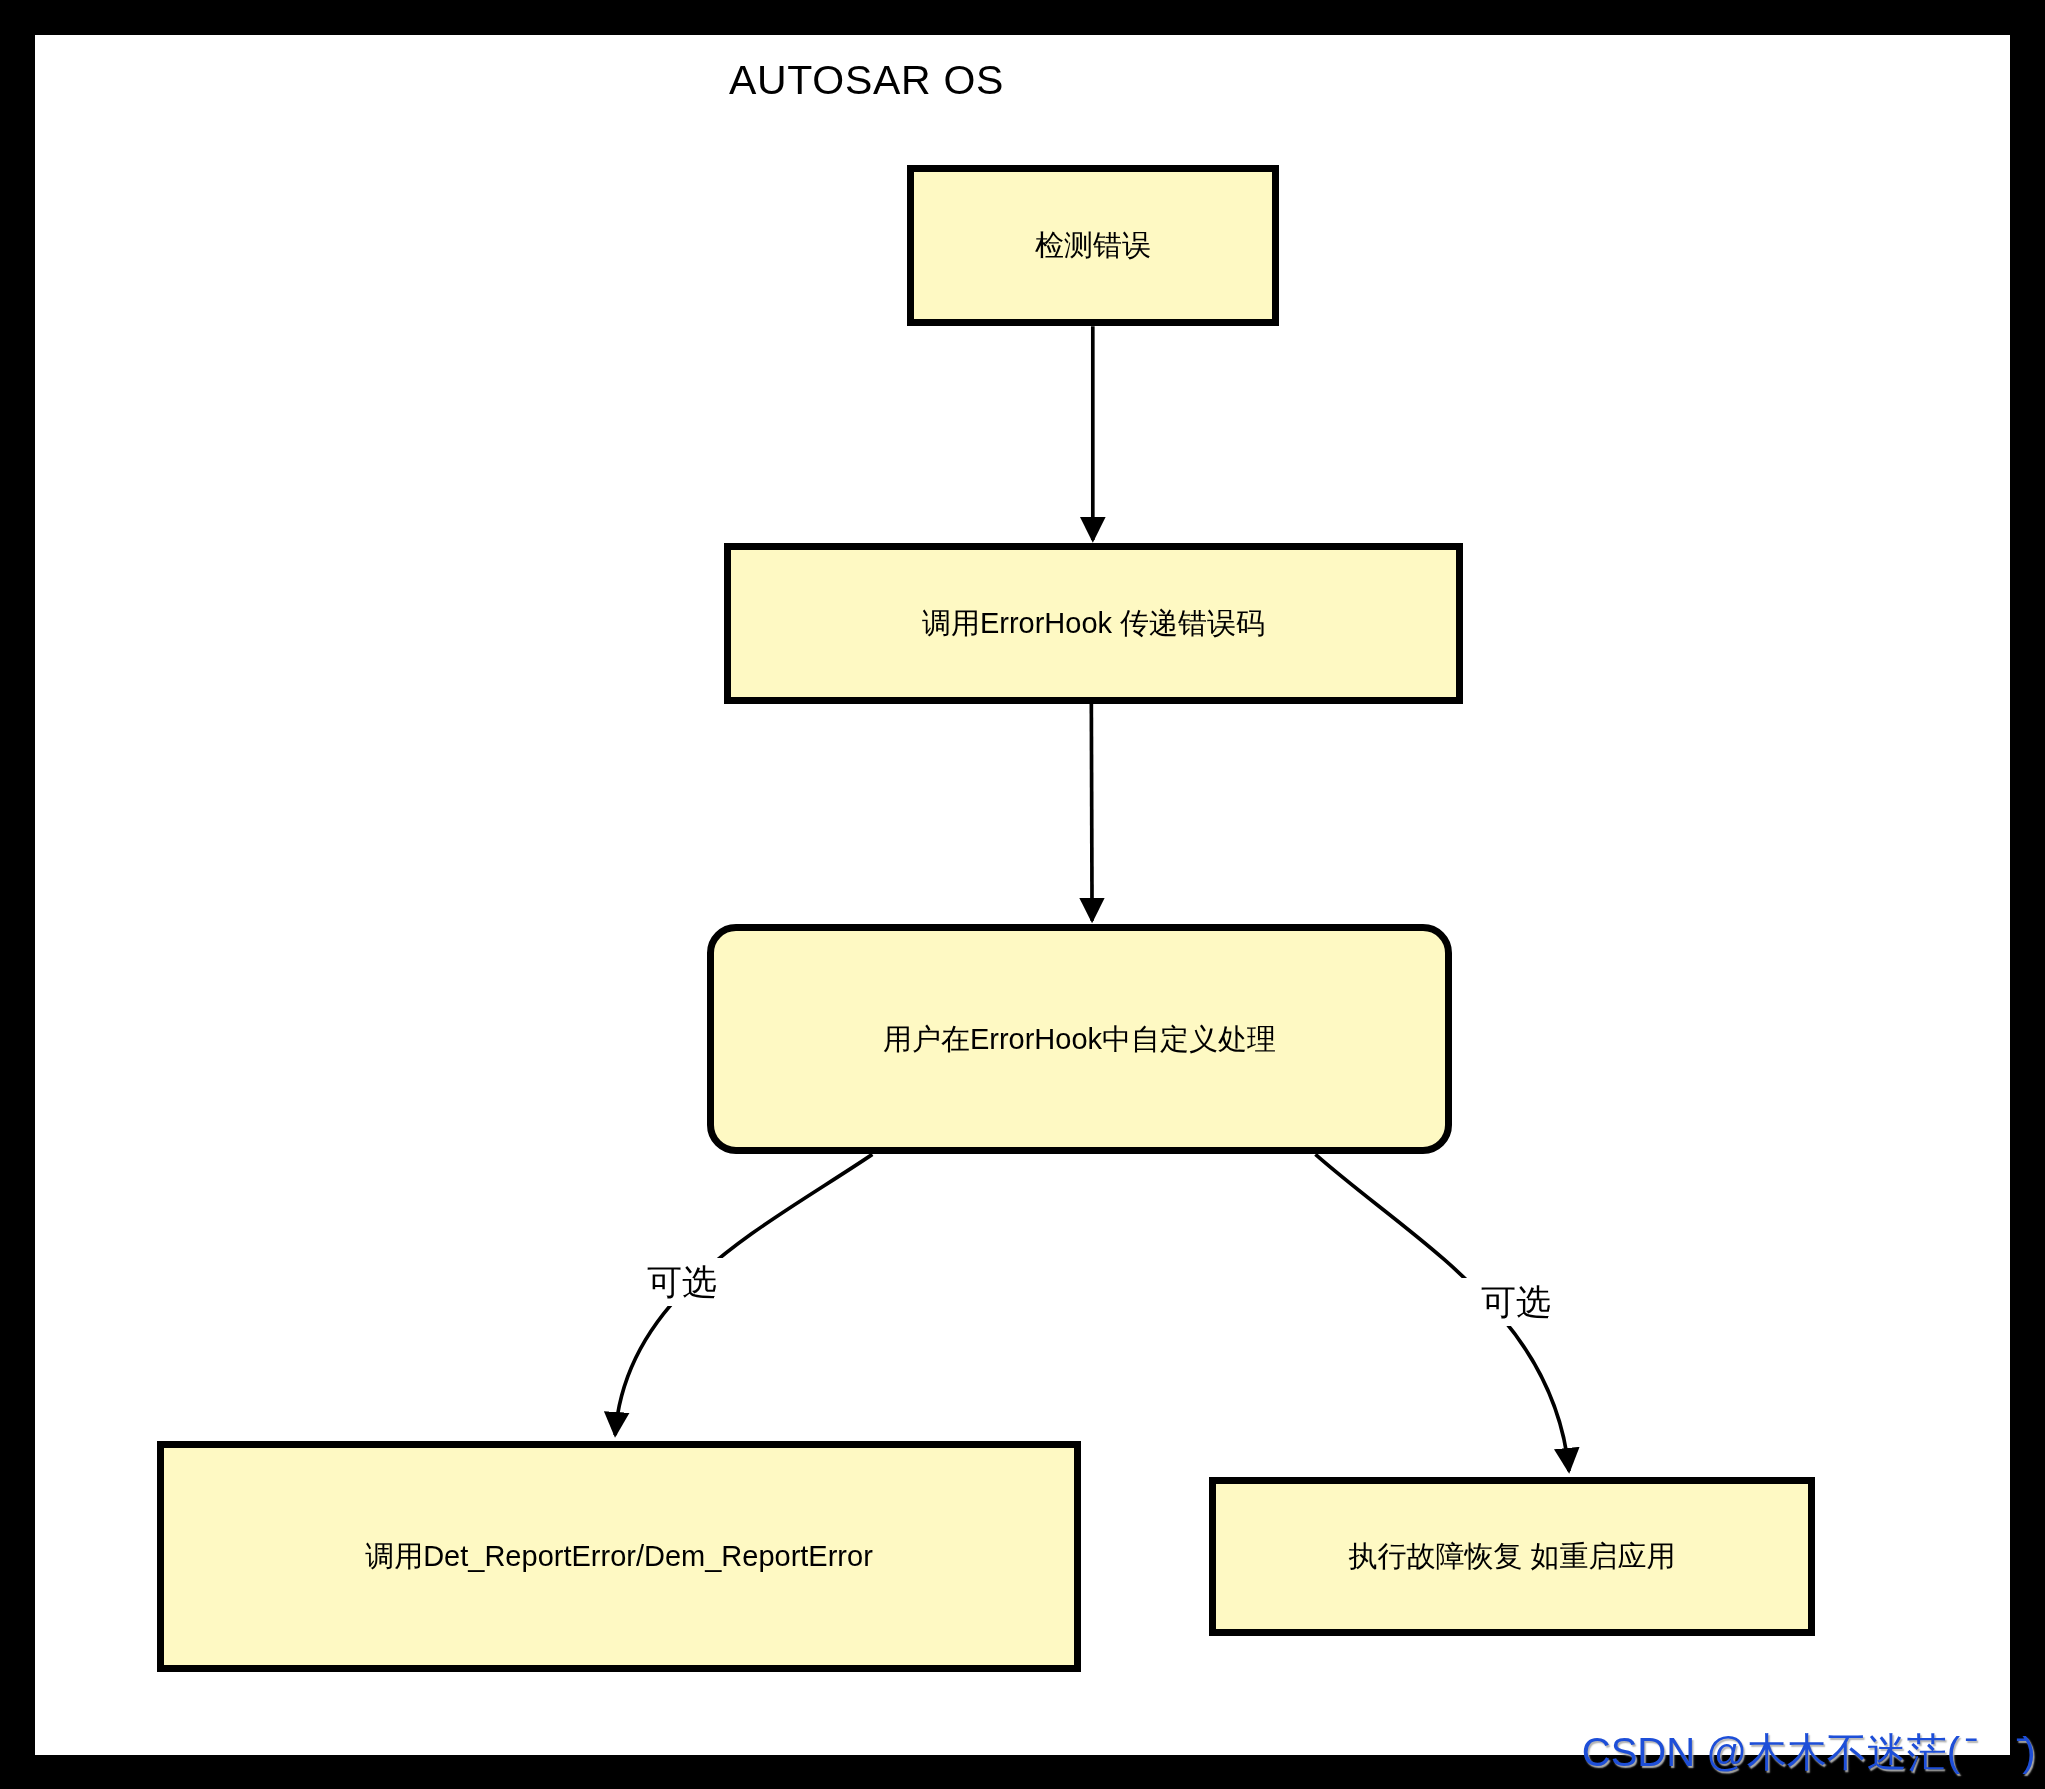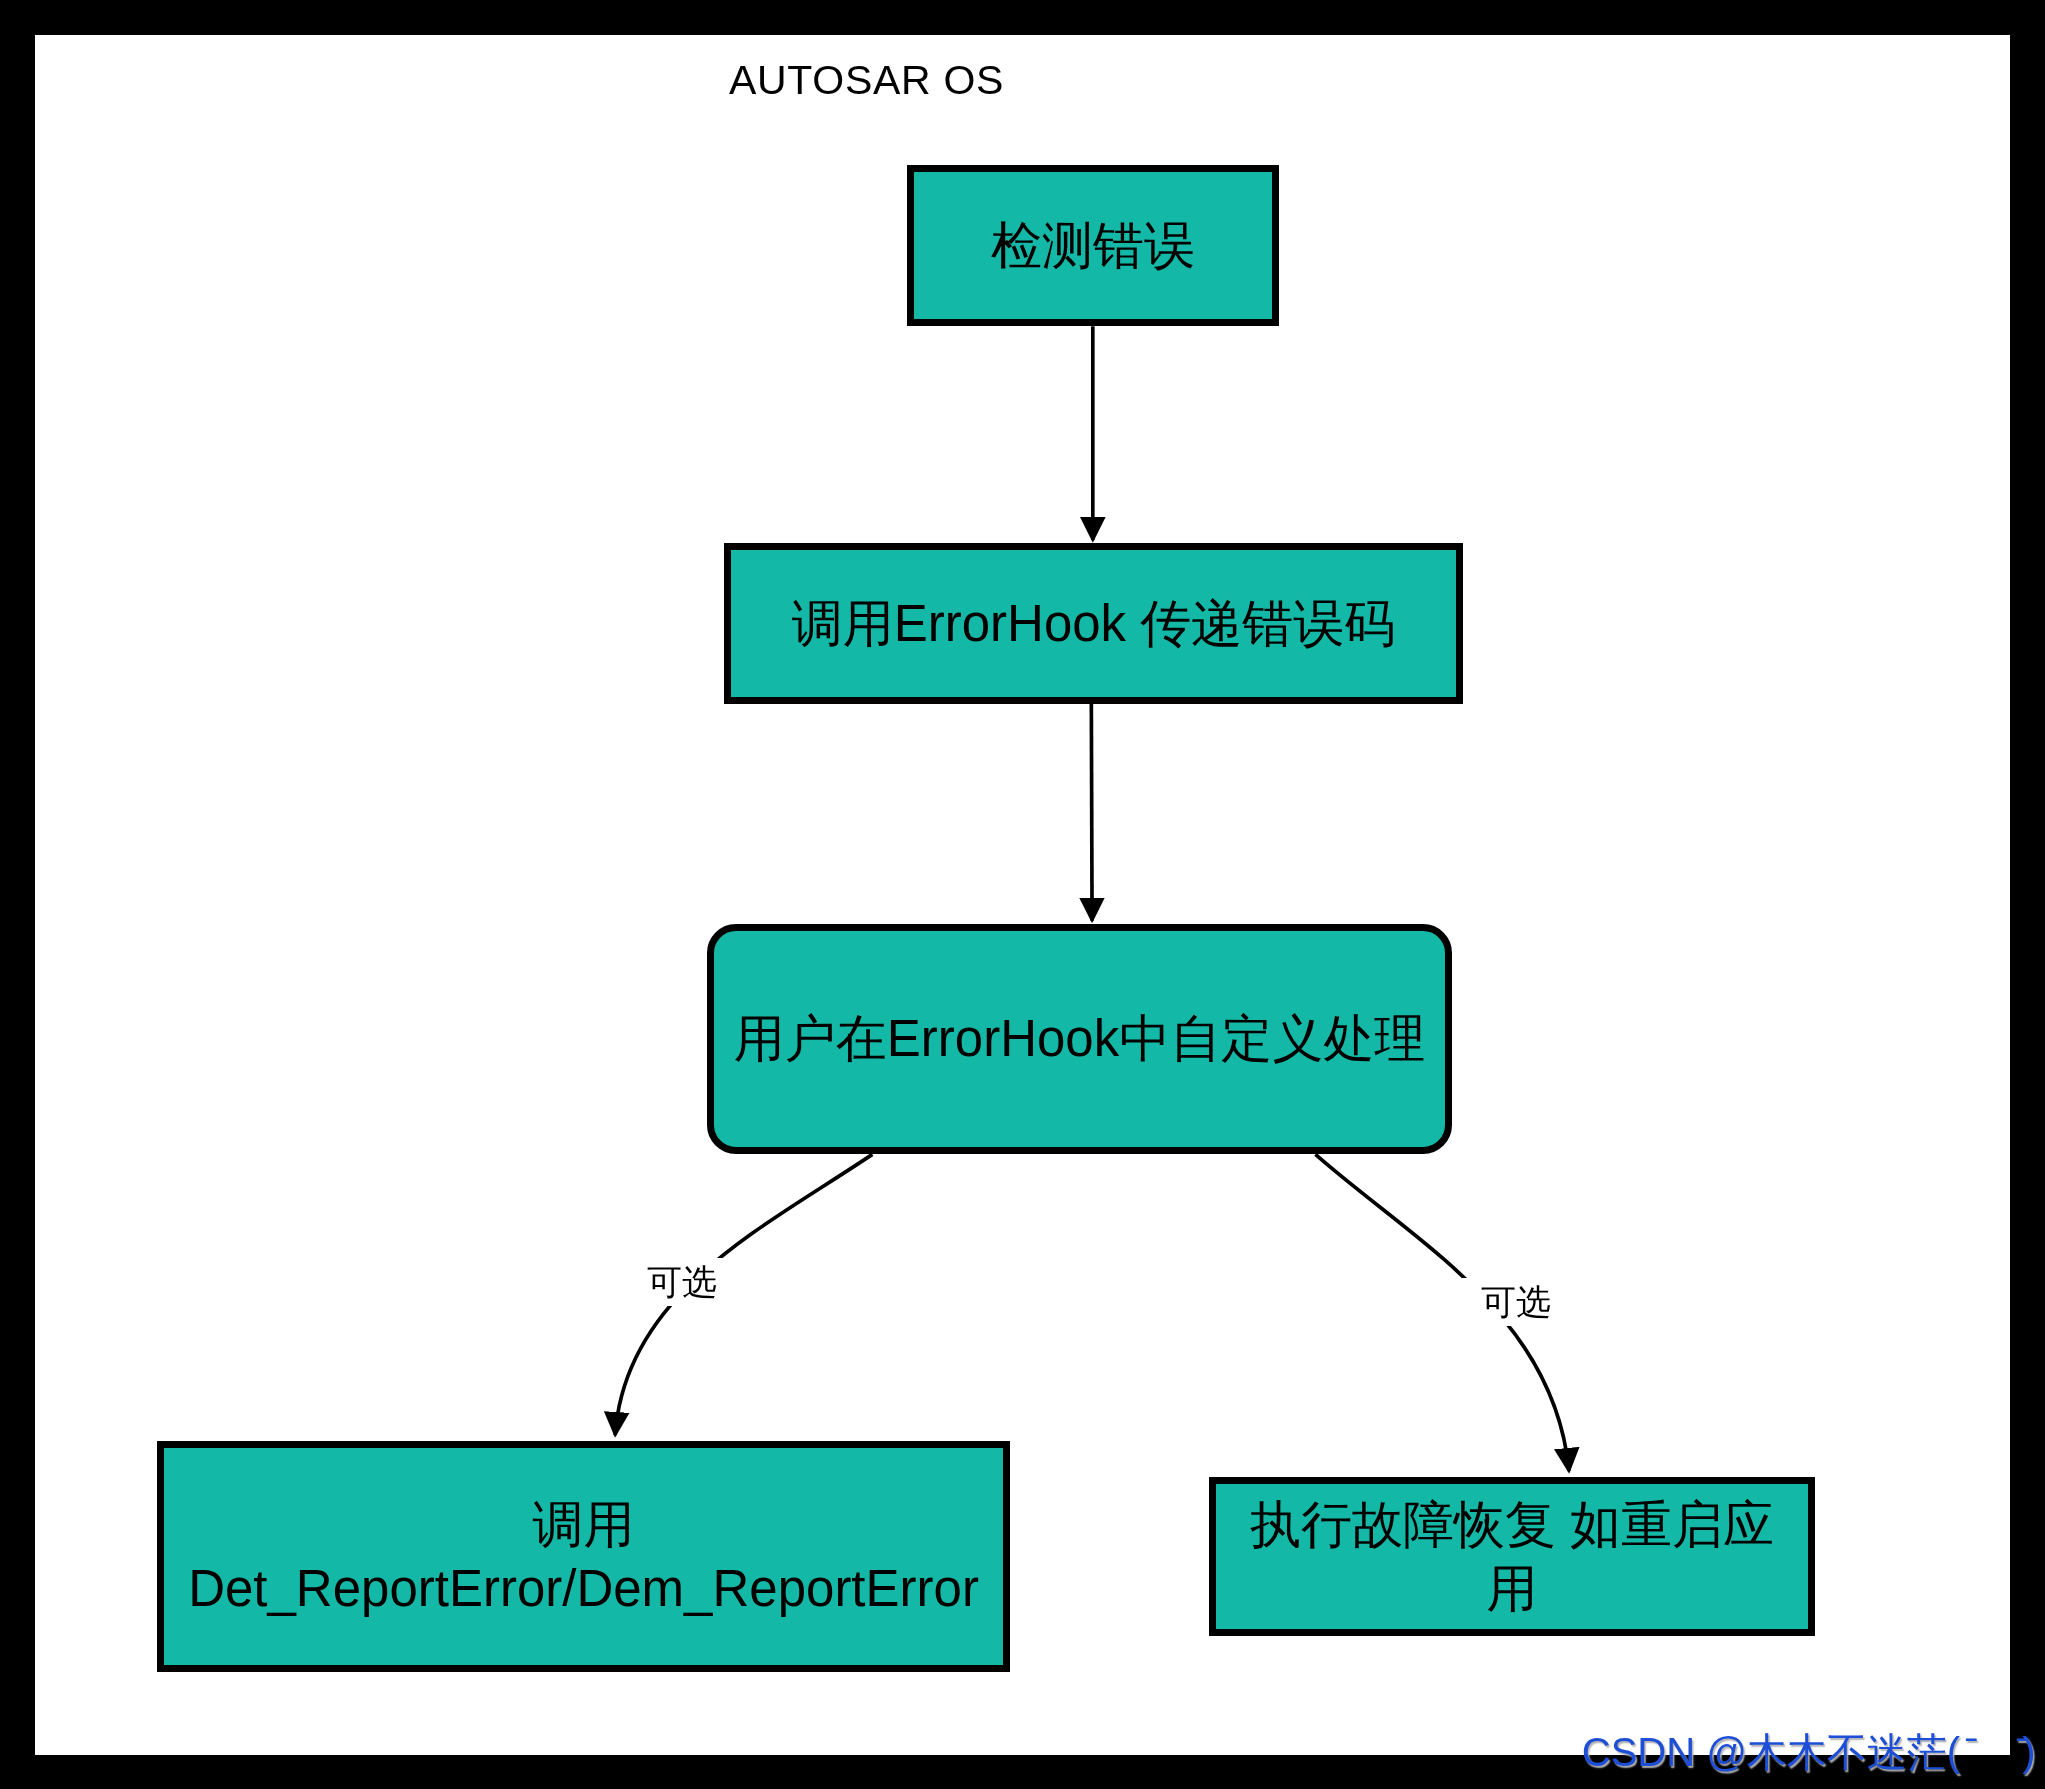--- a/index.html
+++ b/index.html
@@ -34,34 +34,34 @@
     text-align: left;
     font-size: 41px;
     letter-spacing: 0.7px;
     z-index: 2;
   }
 
   .flow-node {
     position: absolute;
     box-sizing: border-box;
     border: 7.3px solid #000000;
-    background: #14b8a6;
+    background: #fef9c3;
     display: flex;
     align-items: center;
     justify-content: center;
     text-align: center;
-    font-size: 51px;
+    font-size: 29px;
     line-height: 1.25;
     z-index: 3;
     padding: 0 14.7px;
   }
   #node-detect-error            { left: 907px; top: 165px;  width: 372px;  height: 161px; }
   #node-call-errorhook          { left: 724px;  top: 543px;  width: 739px; height: 161px; }
   #node-user-custom-handling    { left: 707px;  top: 924px; width: 745px; height: 230px; border-radius: 29px; }
-  #node-call-det-dem-reporterror{ left: 157px;  top: 1441px; width: 853px; height: 231px; }
+  #node-call-det-dem-reporterror{ left: 157px;  top: 1441px; width: 924px; height: 231px; }
   #node-fault-recovery          { left: 1209px; top: 1477px; width: 606px;  height: 159px; }
 
   #edge-layer {
     position: absolute;
     left: 0; top: 0;
     width: 2046px;
     height: 1790px;
     z-index: 2;
   }
   #edge-layer path {

